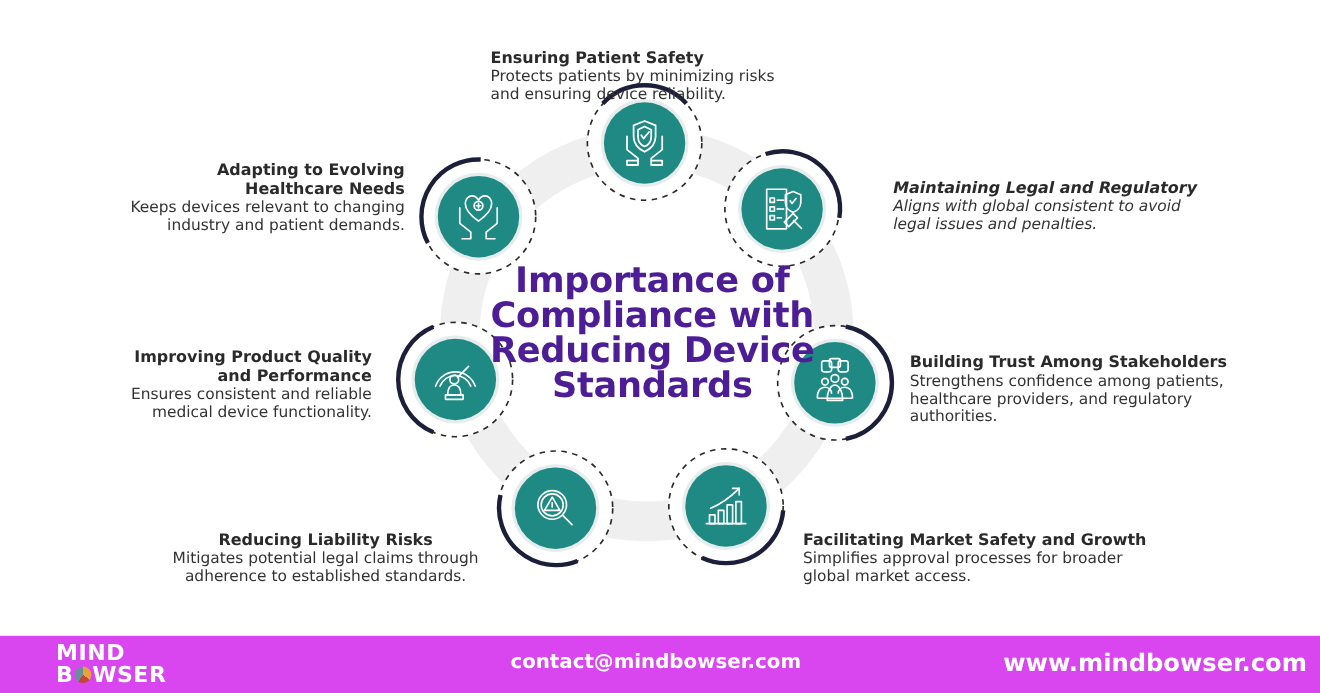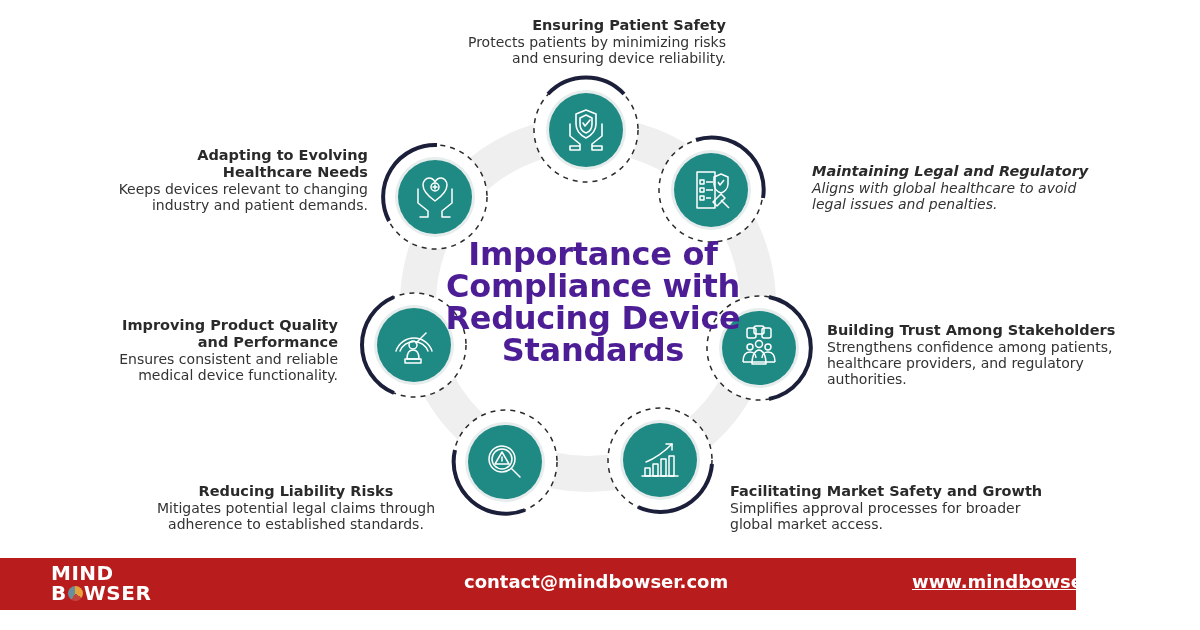--- a/index.html
+++ b/index.html
@@ -5,26 +5,26 @@
   html, body { margin:0; padding:0; }
   body { width:1200px; height:630px; background:#ffffff; position:relative; overflow:hidden; font-family:"DejaVu Sans", sans-serif; }
   .canvas { position:absolute; left:0; top:0; width:1200px; height:578px; }
   svg.diagram { position:absolute; left:0; top:0; }
   .title { position:absolute; left:443px; top:238px; width:300px; text-align:center; color:#4c1d95; font-weight:bold; font-size:32px; line-height:32px; letter-spacing:-0.3px; }
   .item { position:absolute; color:#2b2b2b; }
   .item .h { font-weight:bold; font-size:14.5px; line-height:17px; color:#2a2a2a; }
   .item .d { font-size:14px; line-height:16px; color:#333; }
   .right { text-align:left; }
   .left { text-align:right; }
-  .center { text-align:right; }
-  .footer { position:absolute; left:0; top:558px; width:1076px; height:52px; background:#b91c1c; }
+  .center { text-align:left;margin-top:28px; }
+  .footer { position:absolute; left:0; top:578px; width:1200px; height:52px; background:#d946ef; }
   .logo { position:absolute; left:51px; top:5px; color:#fff; font-weight:bold; font-size:20px; line-height:20px; letter-spacing:0.5px; }
   .logo .o { display:inline-block; width:15px; height:15px; border-radius:50%; background:conic-gradient(#e7a33a 0 35%, #c2453c 35% 60%, #6a8f9c 60% 100%); vertical-align:-1px; margin:0 1px; }
   .email { position:absolute; left:464px; top:13px; color:#fff; font-weight:bold; font-size:18px; }
-  .web { position:absolute; left:912px; top:13px; color:#fff; font-weight:bold; font-size:18px;text-decoration:underline; }
+  .web { position:absolute; left:912px; top:13px; color:#fff; font-weight:bold; font-size:22px; }
 </style>
 </head>
 <body>
 
 <div class="canvas">
   <svg class="diagram" width="1200" height="578" viewBox="0 0 1200 578">
     <defs>
       <g id="node">
         <circle r="52" fill="#ffffff"></circle>
         <circle r="52" fill="none" stroke="#2a2a2a" stroke-width="1.5" stroke-dasharray="5 5"></circle>
@@ -141,21 +141,21 @@
   </div>
 
   <div class="item center" style="left:446px; top:17px; width:280px;">
     <div class="h">Ensuring Patient Safety</div>
     <div class="d">Protects patients by minimizing risks</div>
     <div class="d">and ensuring device reliability.</div>
   </div>
 
   <div class="item right" style="left:812px; top:163px; width:300px;font-style:italic;">
     <div class="h">Maintaining Legal and Regulatory</div>
-    <div class="d">Aligns with global healthcare to avoid</div>
+    <div class="d">Aligns with global consistent to avoid</div>
     <div class="d">legal issues and penalties.</div>
   </div>
 
   <div class="item right" style="left:827px; top:322px; width:320px;">
     <div class="h">Building Trust Among Stakeholders</div>
     <div class="d">Strengthens confidence among patients,</div>
     <div class="d">healthcare providers, and regulatory</div>
     <div class="d">authorities.</div>
   </div>
 

